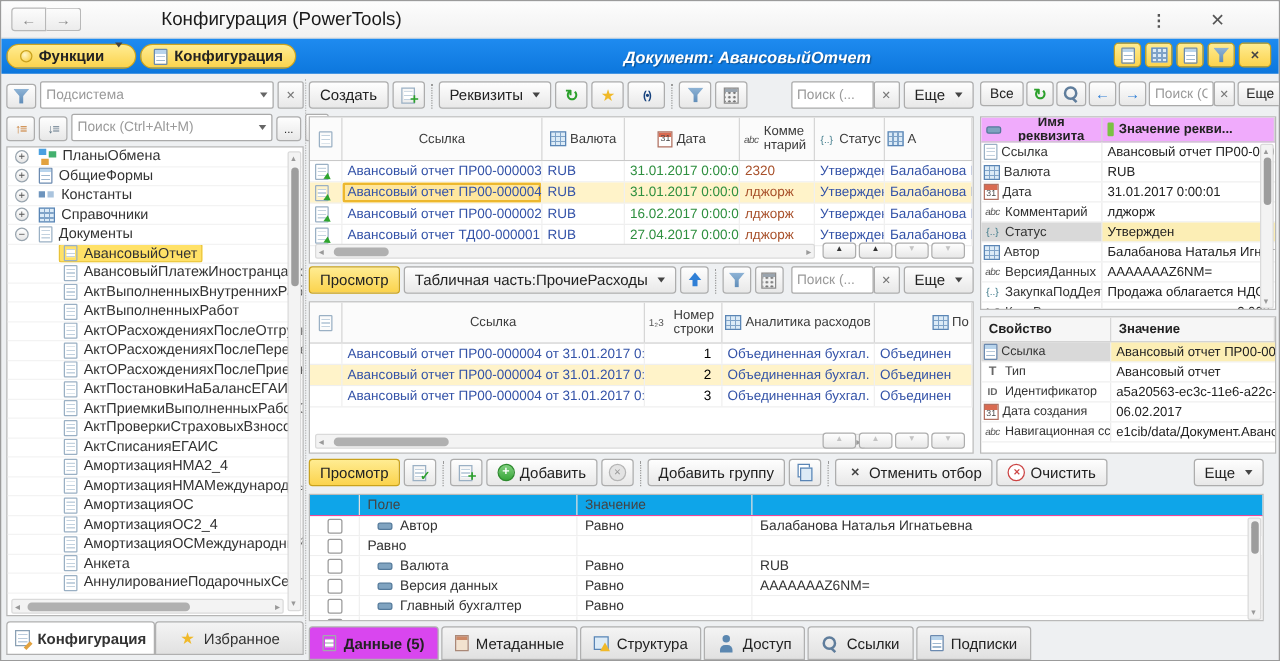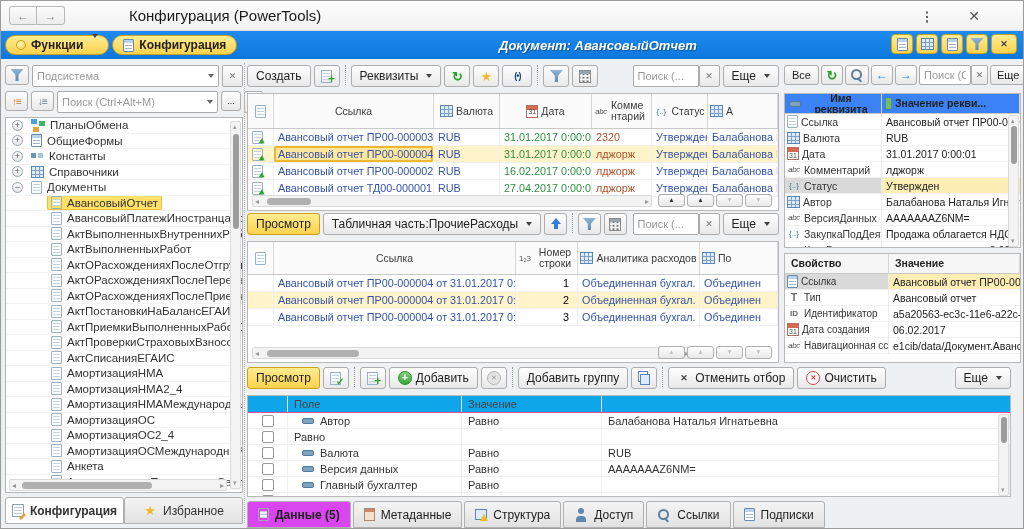--- a/index.html
+++ b/index.html
@@ -8,21 +8,21 @@
 .abs{position:absolute}
 
 .btn{display:inline-flex;align-items:center;justify-content:center;gap:4px;height:22px;padding:0 8px;
  background:linear-gradient(#fefefe,#e8e8e8);border:1px solid #adadad;border-radius:3px;font-size:12px;color:#222;white-space:nowrap;cursor:default}
 .btn.ic{width:26px;padding:0}
 .btn.mini{width:27px;height:13px;padding:0;font-size:6px}
 .btn.yellow{background:linear-gradient(#ffec92,#fbd34d);border-color:#c9a21d}
 .btn.small{height:20px;font-size:11px;padding:0 6px}
 .car::after{content:"";width:0;height:0;border-left:3.5px solid transparent;border-right:3.5px solid transparent;border-top:4px solid #444;margin-left:4px}
 .sep{width:1px;height:20px;border-left:1px dotted #9a9a9a;margin:0 2px;flex:none}
-.tb{display:flex;align-items:flex-start;gap:3px}
+.tb{display:flex;align-items:flex-end;gap:3px}
 .inpbox{display:flex;align-items:center;background:#fff;border:1px solid #a9a9a9;border-radius:2px;height:22px;padding:0 4px;gap:3px}
 .inpbox input{border:none;outline:none;flex:1;min-width:0;font-size:11px;color:#333;background:transparent;font-family:"Liberation Sans",sans-serif}
 .inpbox input::placeholder{color:#9a9a9a}
 .caret{width:0;height:0;border-left:3.5px solid transparent;border-right:3.5px solid transparent;border-top:4px solid #666;flex:none}
 .xb{display:inline-flex;align-items:center;justify-content:center;width:21px;height:22px;background:linear-gradient(#fefefe,#e8e8e8);border:1px solid #adadad;border-radius:2px;color:#777;font-size:9px;flex:none}
 .xb::before{content:"✕"}
 
 .icx{display:inline-flex;align-items:center;justify-content:center;flex:none;position:relative;width:14px;height:14px;font-size:9px}
 .icx[data-icon="doc"],.icx[data-icon="docrow"],.icx[data-icon="docs"],.icx[data-icon="dataic"]{width:11px;height:13px;border:1px solid #9ab0c4;background:repeating-linear-gradient(to bottom,#fff 0 2px,#c3d2df 2px 3px);background-clip:content-box;padding:2px 1px;border-radius:1px}
 .icx[data-icon="dataic"]{border-color:#a3a9ae;background:repeating-linear-gradient(to bottom,#fff 0 2px,#c9ced2 2px 3px);background-clip:content-box}
@@ -110,21 +110,21 @@
 .grow.sel{background:#fff3c9}
 .td{display:flex;align-items:center;padding:0 4px;font-size:10.8px;white-space:nowrap;overflow:hidden;border-right:1px solid #f0f0f0}
 .c-ref{color:#3453a8}.c-grn{color:#2e8f3f}.c-red{color:#a8512b}.c-blu{color:#3453a8}
 .gridA{grid-template-columns:26px 160px 66px 92px 60px 56px 1fr}
 .gridB{grid-template-columns:26px 242px 62px 122px 1fr}
 .gridF{grid-template-columns:40px 174px 140px 1fr}
 .gridA.grow{height:17px}.gridB.grow{height:17px}.gridF.grow{height:16px}
 .grow.sel .refcell{box-shadow:inset 0 0 0 2px #edb82e;background:#ffe79e;border-radius:2px}
 .numcell{justify-content:flex-end;padding-right:8px}
 
-.ahead{display:grid;grid-template-columns:97px 1fr;height:20px;background:#3b82f6;border-bottom:1px solid #c9c9c9;font-weight:bold;font-size:11px;color:#222}
+.ahead{display:grid;grid-template-columns:97px 1fr;height:20px;background:#f0abfc;border-bottom:1px solid #c9c9c9;font-weight:bold;font-size:11px;color:#222}
 .ahead .th{justify-content:flex-start;gap:4px;padding:0 4px}
 .arow{display:grid;grid-template-columns:97px 1fr;height:16px;border-bottom:1px solid #f0f0f0}
 .arow .an{display:flex;align-items:center;gap:3px;padding:0 2px;font-size:10.5px;color:#333;white-space:nowrap;overflow:hidden;border-right:1px solid #ececec}
 .arow .av{display:flex;align-items:center;padding:0 4px;font-size:10.5px;color:#222;white-space:nowrap;overflow:hidden}
 .arow.sel .an{background:#d9d9d9}
 .arow.sel .av{background:#fceeb5}
 .arow.num .av{justify-content:flex-end}
 .phead{display:grid;grid-template-columns:104px 1fr;height:20px;background:#f6f6f6;border-bottom:1px solid #c9c9c9;font-weight:bold;font-size:11px;color:#222}
 .phead .th{justify-content:flex-start;padding:0 6px}
 .prow{display:grid;grid-template-columns:104px 1fr;height:16px;border-bottom:1px solid #f0f0f0}
@@ -352,27 +352,20 @@
       </div>
 
       <div class="trow ind1">
         <span class="exp"></span>
         <span class="tcell">
           <span class="icx" data-icon="doc"></span>
           <span>АктСписанияЕГАИС</span>
         </span>
       </div>
 
-      <div class="trow ind1">
-        <span class="exp"></span>
-        <span class="tcell">
-          <span class="icx" data-icon="doc"></span>
-          <span>АмортизацияНМА</span>
-        </span>
-      </div>
 
       <div class="trow ind1">
         <span class="exp"></span>
         <span class="tcell">
           <span class="icx" data-icon="doc"></span>
           <span>АмортизацияНМА2_4</span>
         </span>
       </div>
 
       <div class="trow ind1">
@@ -731,21 +724,21 @@
           <span>Ссылка</span>
         </div>
       <div class="th">
           <span class="icx" data-icon="num"></span>
           <span>Номер строки</span>
         </div>
       <div class="th">
           <span class="icx" data-icon="table"></span>
           <span>Аналитика расходов</span>
         </div>
-      <div class="th" style="justify-content:flex-start">
+      <div class="th" style="justify-content:flex-end">
           <span class="icx" data-icon="table"></span>
           <span>По</span>
         </div>
     </div>
     <div>
 
         <div class="grow gridB">
           <div class="td"></div>
           <div class="td c-ref">Авансовый отчет ПР00-000004 от 31.01.2017 0:00:01</div>
           <div class="td numcell">1</div>

